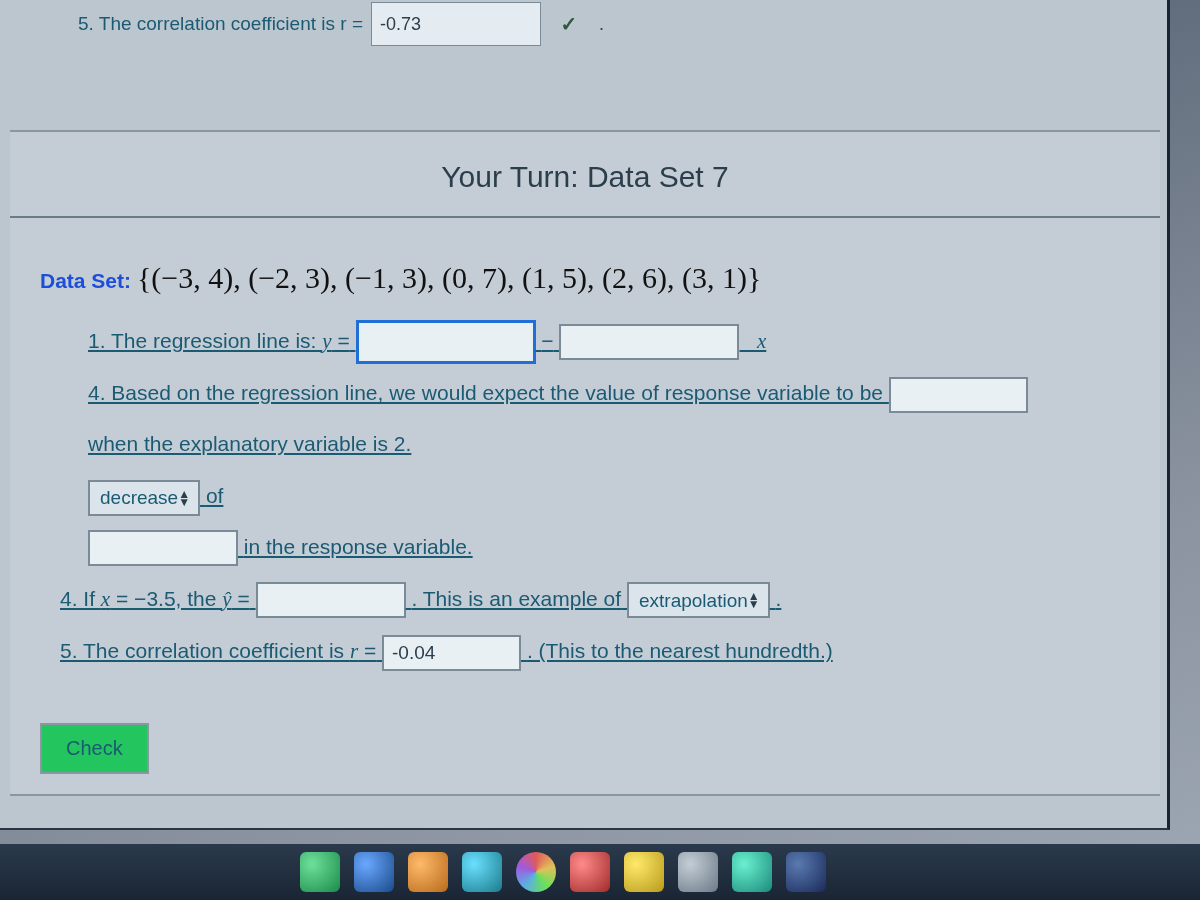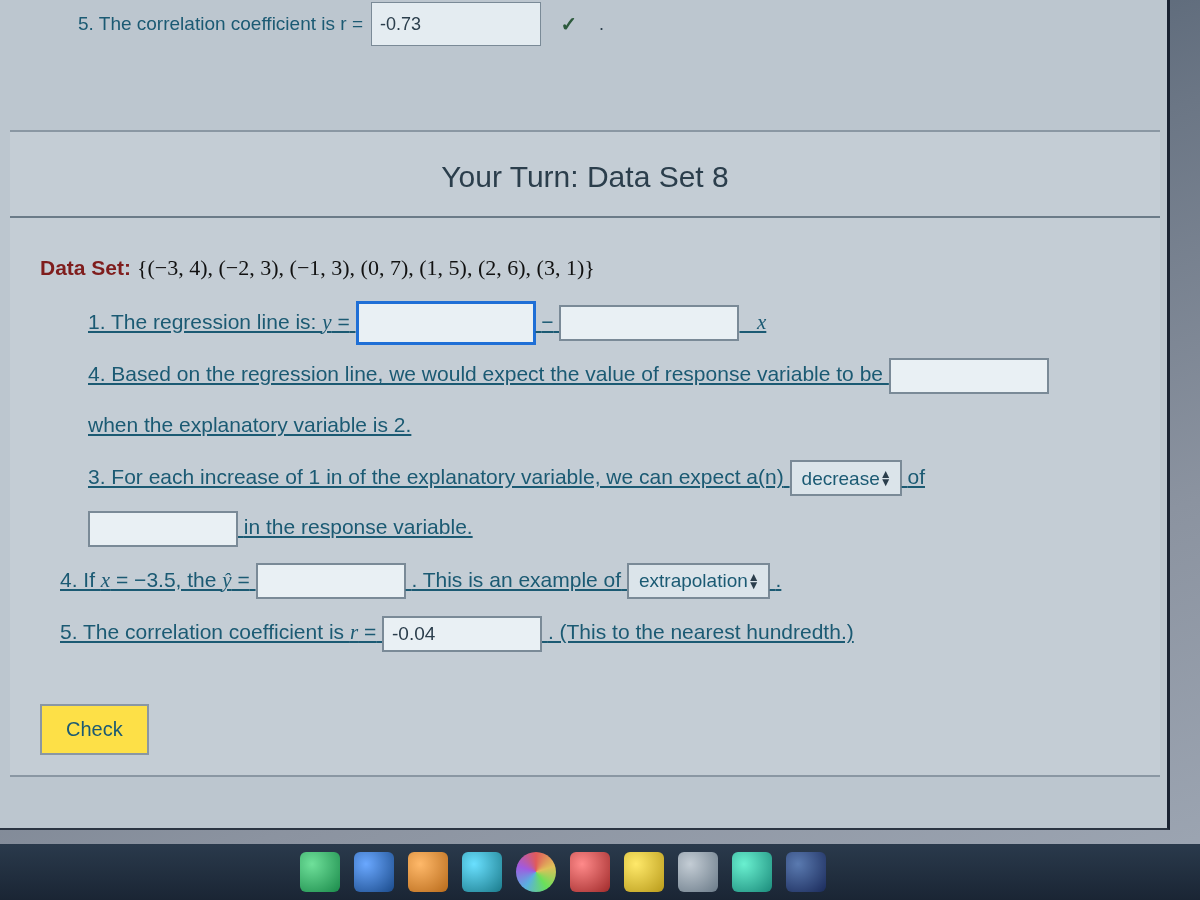--- a/index.html
+++ b/index.html
@@ -66,27 +66,27 @@
     color: #2b3e4c;
     font-weight: 400;
   }
   .content {
     padding: 24px 30px 10px 30px;
     font-size: 21px;
     color: #1b5a73;
     line-height: 2.4;
   }
   .ds-label {
-    color: #7f1d1d;
+    color: #1d4ed8;
     font-weight: bold;
     font-size: 21px;
   }
   .ds-value {
     color: #111; font-family: 'Times New Roman', serif;
-    font-size: 22px;
+    font-size: 30px;
   }
   .qline {
     color: #1b5a73;
     font-size: 21px;
     display: block;
     margin-top: 2px;
     text-decoration: underline;
   }
   .qline .serif { font-family: 'Times New Roman', serif; font-style: italic; }
   .inline-input {
@@ -98,21 +98,21 @@
     padding: 2px 8px;
     font-size: 19px;
     color: #2b3e4c;
     font-family: Arial, sans-serif;
   }
   .inline-input.focused {
     border: 3px solid #1f6fd6;
     height: 44px;
   }
   .w180 { width: 180px; }
-  .w160 { width: 160px; }
+  .w160 { width: 139px; }
   .w150 { width: 150px; }
   .select-box {
     display: inline-flex;
     align-items: center;
     height: 36px;
     background: #dbe4ea;
     border: 2px solid #7a8a97;
     padding: 2px 8px 2px 10px;
     vertical-align: middle;
     font-size: 19px;
@@ -120,21 +120,21 @@
   }
   .select-arrows {
     font-size: 12px; line-height: 8px; color:#2b3e4c;
     display:flex; flex-direction:column;
   }
   .indent { padding-left: 48px; display:block; }
   .check-btn {
     margin-left: 30px;
     margin-top: 36px;
     display: inline-block;
-    background: #fde047;
+    background: #22c55e;
     border: 2px solid #8a97a3;
     padding: 12px 24px;
     font-size: 20px;
     color: #1b5a73;
     cursor: pointer;
   }
 
   
   .taskbar {
     position: absolute;
@@ -169,21 +169,21 @@
 
   <div class="prev-q5">
     <span>5. The correlation coefficient is r =</span>
     <input class="prev-input" value="-0.73" style="">
     <span class="check-mark">✓</span>
     <span class="dot">.</span>
   </div>
 
   <div class="panel">
     <div class="panel-title-wrap">
-      <div class="panel-title">Your Turn: Data Set 8</div>
+      <div class="panel-title">Your Turn: Data Set 7</div>
     </div>
 
     <div class="content">
 
       <div>
         <span class="ds-label">Data Set:</span>
         <span class="ds-value">{(−3, 4), (−2, 3), (−1, 3), (0, 7), (1, 5), (2, 6), (3, 1)}</span>
       </div>
 
       <span class="qline indent">
@@ -195,21 +195,20 @@
       </span>
 
       <span class="qline indent">
         <span>4. Based on the regression line, we would expect the value of response variable to be</span>
         <input class="inline-input w160" value="" style="">
         <br>
         <span>when the explanatory variable is 2.</span>
       </span>
 
       <span class="qline indent">
-        <span>3. For each increase of 1 in of the explanatory variable, we can expect a(n)</span>
         <span class="select-box">
           <span>decrease</span>
           <span class="select-arrows">
               <span>▲</span>
               <span>▼</span>
             </span>
         </span>
         <span>of</span>
         <br>
         <input class="inline-input w150" value="" style="">

